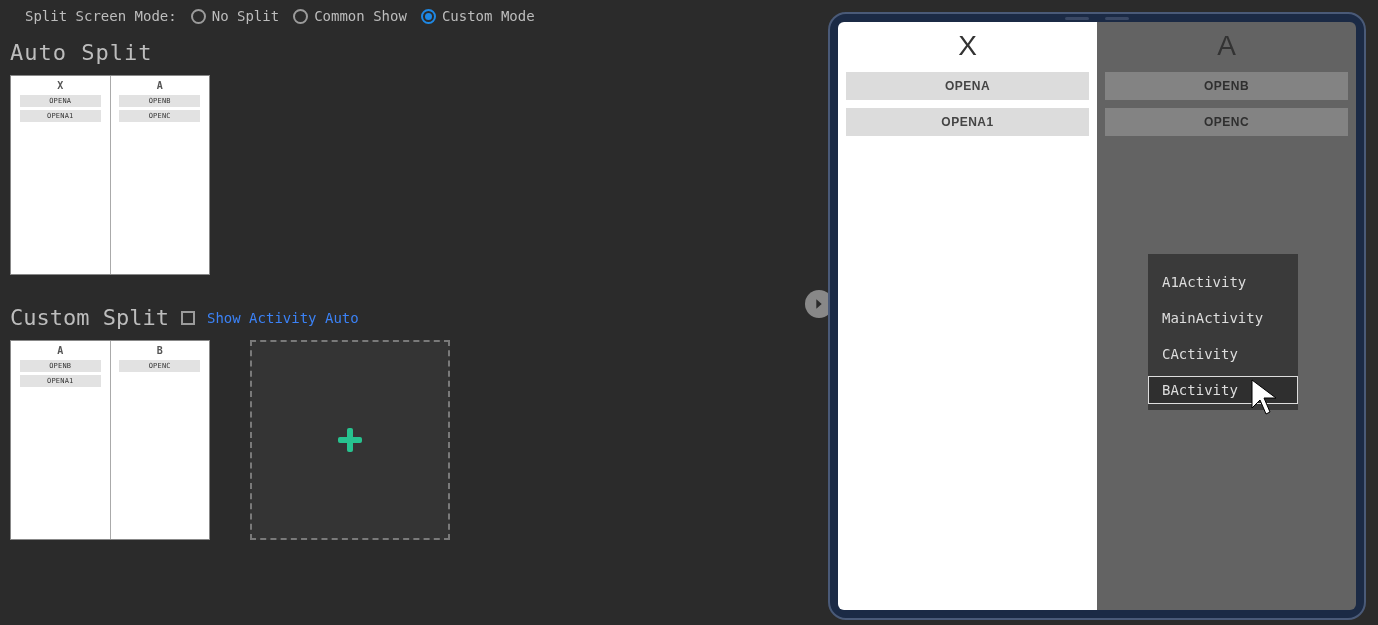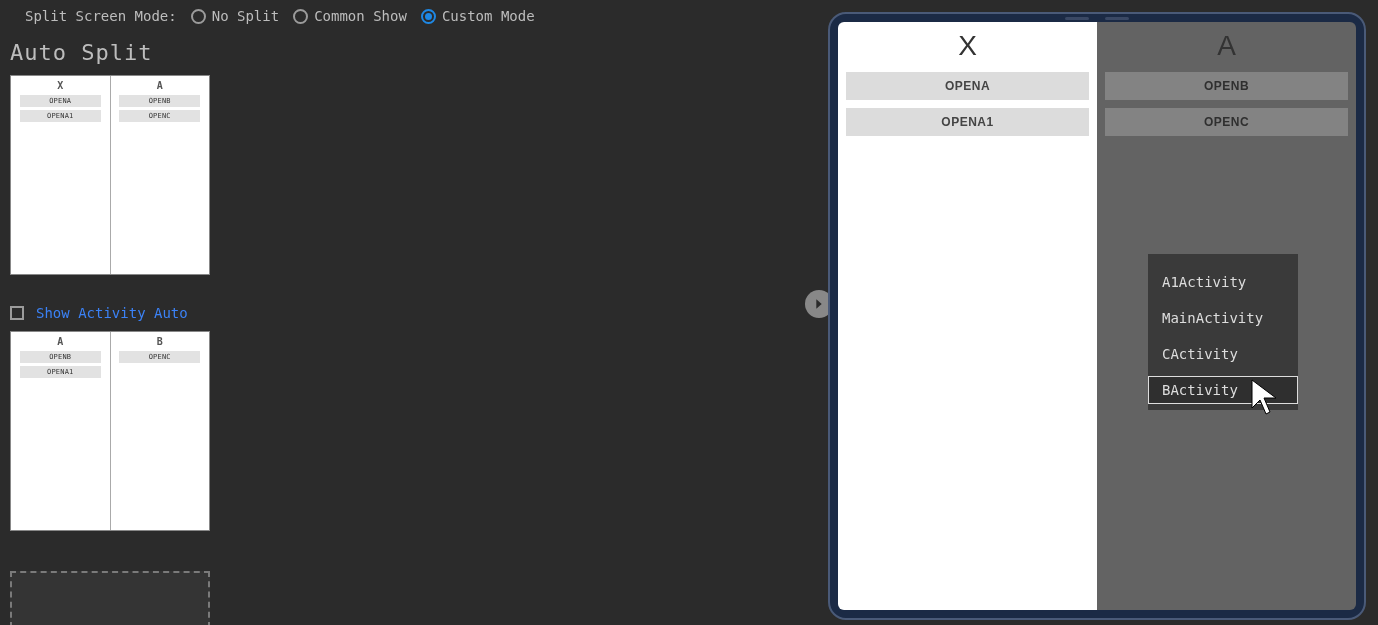--- a/index.html
+++ b/index.html
@@ -35,21 +35,20 @@
   .left-panel {
     position: absolute;
     left: 0; top: 40px;
     width: 800px;
   }
   .section-row {
     display: flex;
     align-items: flex-start;
     gap: 40px;
     padding: 0 10px 30px 10px;
-    flex-direction: column;
   }
   .section { display: flex; flex-direction: column; gap: 10px; }
   .section h2 {
     font-size: 22px; font-weight: normal; letter-spacing: 1px; color: #bdbdbd;
   }
 
   
   .mini-device {
     width: 200px; height: 200px;
     background: #fff;
@@ -218,20 +217,21 @@
           <div class="ttl">A</div>
           <div class="row">OPENB</div>
           <div class="row">OPENC</div>
         </div>
       </div>
     </div>
 
   </div>
 
   <div class="cs-head-row">
+    <h2>Custom Split</h2>
     <span class="checkbox"></span>
     <span class="link-text">Show Activity Auto</span>
   </div>
 
   <div class="section-row" style="padding-top:0;">
     <div class="mini-device">
       <div class="pane">
         <div class="ttl">A</div>
         <div class="row">OPENB</div>
         <div class="row">OPENA1</div>

